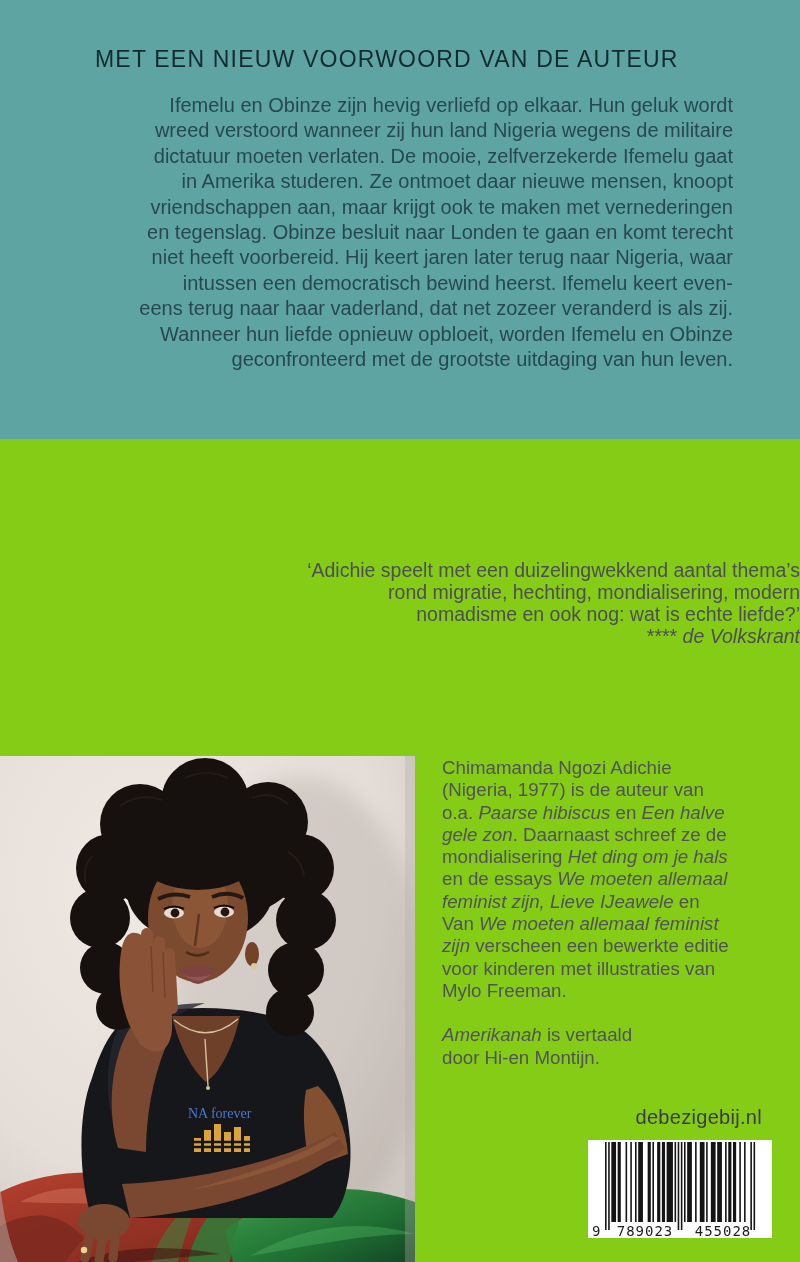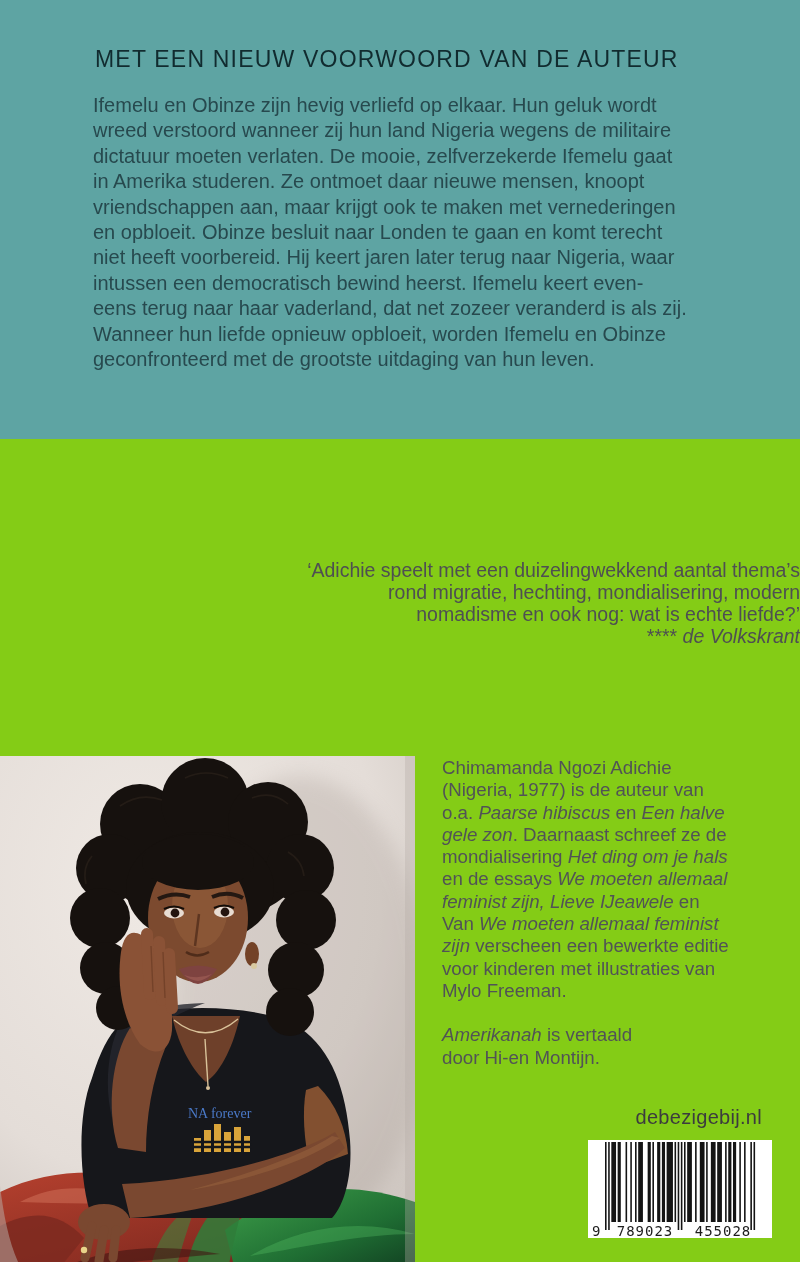--- a/index.html
+++ b/index.html
@@ -47,27 +47,27 @@
     font-size:14px;letter-spacing:1px;fill:#1c1c1c;
   }
 </style>
 </head>
 <body>
 
 <div class="cover">
 
   <section class="teal" style="background: rgb(94, 164, 163);">
     <h1 style="color: rgb(17, 43, 47);">MET EEN NIEUW VOORWOORD VAN DE AUTEUR</h1>
-    <div class="synopsis" style="color: rgb(39, 73, 78);">
+    <div class="synopsis" style="color: rgb(39, 73, 78); text-align: right;">
         <div class="tline">Ifemelu en Obinze zijn hevig verliefd op elkaar. Hun geluk wordt</div>
         <div class="tline">wreed verstoord wanneer zij hun land Nigeria wegens de militaire</div>
         <div class="tline">dictatuur moeten verlaten. De mooie, zelfverzekerde Ifemelu gaat</div>
         <div class="tline">in Amerika studeren. Ze ontmoet daar nieuwe mensen, knoopt</div>
         <div class="tline">vriendschappen aan, maar krijgt ook te maken met vernederingen</div>
-        <div class="tline">en opbloeit. Obinze besluit naar Londen te gaan en komt terecht</div>
+        <div class="tline">en tegenslag. Obinze besluit naar Londen te gaan en komt terecht</div>
         <div class="tline">niet heeft voorbereid. Hij keert jaren later terug naar Nigeria, waar</div>
         <div class="tline">intussen een democratisch bewind heerst. Ifemelu keert even-</div>
         <div class="tline">eens terug naar haar vaderland, dat net zozeer veranderd is als zij.</div>
         <div class="tline">Wanneer hun liefde opnieuw opbloeit, worden Ifemelu en Obinze</div>
         <div class="tline">geconfronteerd met de grootste uitdaging van hun leven.</div>
       </div>
   </section>
 
   <section class="quote" style="color: rgb(78, 79, 82);">
     <div>

